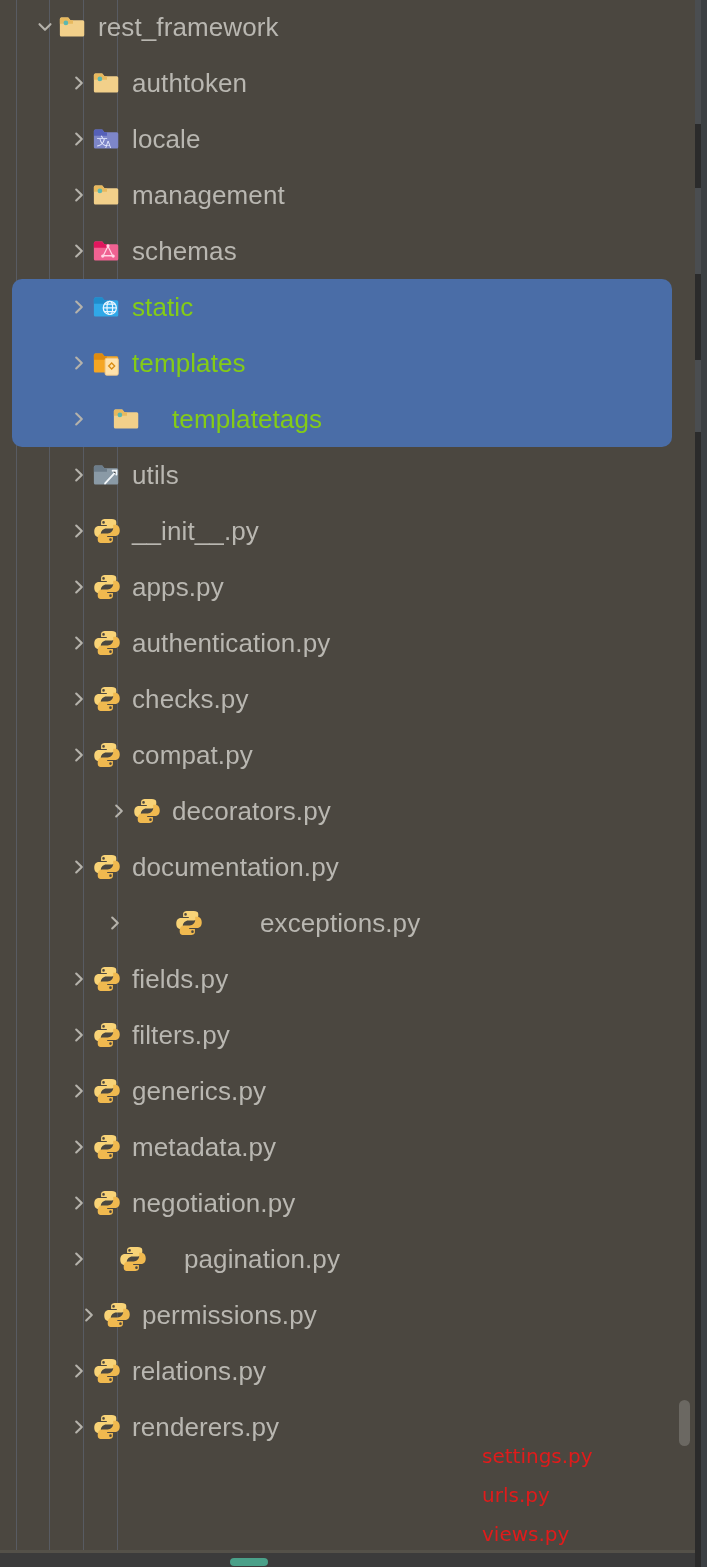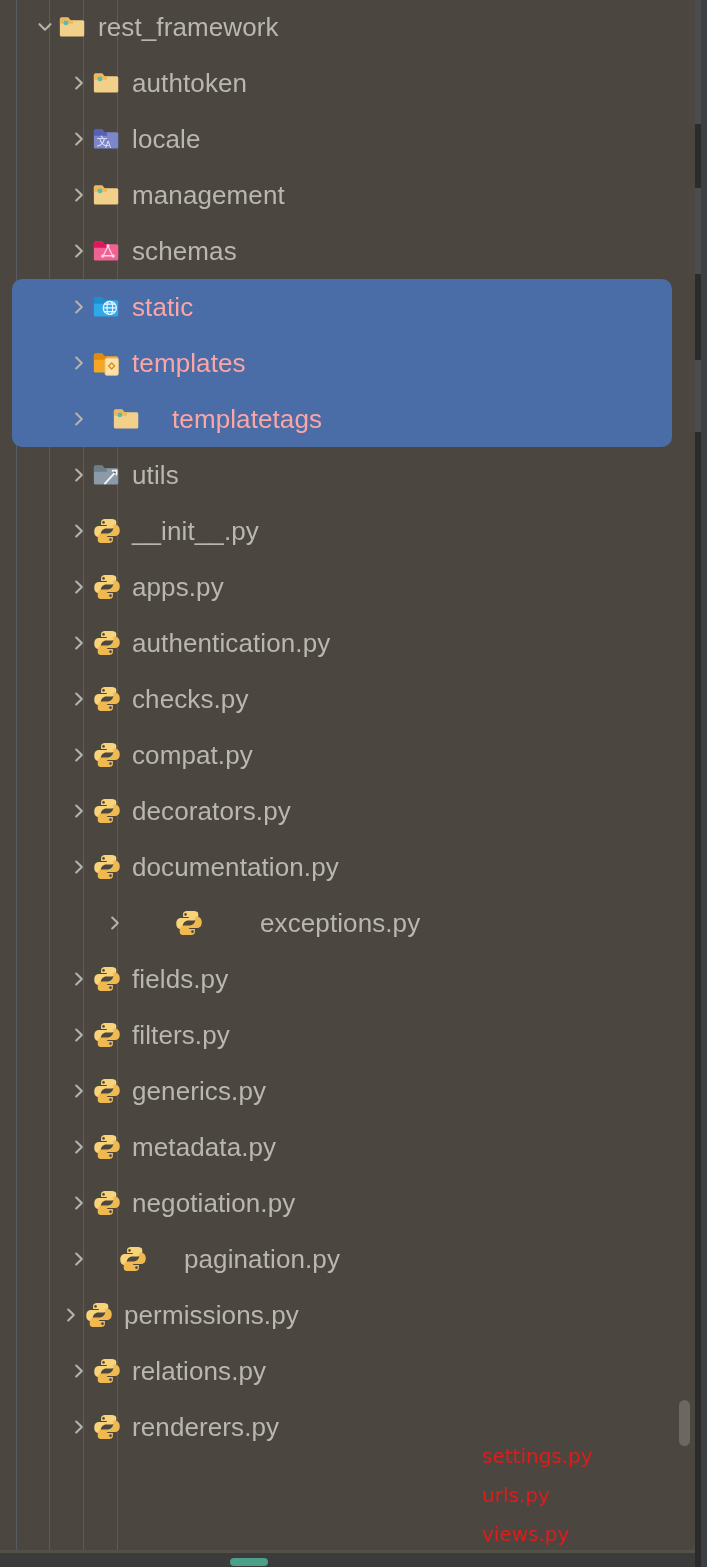--- a/index.html
+++ b/index.html
@@ -102,21 +102,21 @@
   }
 
   
   .sel-band {
     position: absolute;
     left: 12px;
     width: 660px;
     background: #4a6da7;
     border-radius: 10px;
   }
-  .row.is-selected .label { color: #fca5a5; }
+  .row.is-selected .label { color: #84cc16; }
 
   
   .annot {
     position: absolute;
     color: #e01b1b;
     font-size: 20px;
     line-height: 40px;
     font-family: "DejaVu Sans", "Liberation Sans", sans-serif;
     white-space: nowrap;
   }
@@ -378,21 +378,21 @@
           </svg>
         </span>
         <span class="icon">
           <svg width="30" height="30" viewBox="0 0 32 32">
             <path d="M15.6 3.2c-3.2 0-5.9.5-5.9 3.3v3.2h6.1v1H7.6c-2.8 0-5.2 1.7-5.2 5.9 0 3.9 2.1 6.1 4.9 6.1h2.1v-3.6c0-3.2 2.7-5.8 5.9-5.8h5.9c2.6 0 4.7-2.1 4.7-4.7V6.5c0-2.6-2.1-3.3-4.7-3.3zm-3.3 2.2a1.4 1.4 0 1 1 0 2.8 1.4 1.4 0 0 1 0-2.8z" fill="#f8d377"></path>
             <path d="M16.4 28.8c3.2 0 5.9-.5 5.9-3.3v-3.2h-6.1v-1h8.2c2.8 0 5.2-1.7 5.2-5.9 0-3.9-2.1-6.1-4.9-6.1h-2.1v3.6c0 3.2-2.7 5.8-5.9 5.8h-5.9c-2.6 0-4.7 2.1-4.7 4.7v2.1c0 2.6 2.1 3.3 4.7 3.3zm3.3-2.2a1.4 1.4 0 1 1 0-2.8 1.4 1.4 0 0 1 0 2.8z" fill="#f0b94f"></path>
           </svg>
         </span>
         <span class="label">compat.py</span>
       </div>
-      <div class="row" style="padding-left: 66px;">
+      <div class="row" style="padding-left: 66px; margin-left: 40px;">
         <span class="chev">
           <svg width="18" height="18" viewBox="0 0 18 18">
             <path d="M6.2 3.5 11.8 9l-5.6 5.5" fill="none" stroke="currentColor" stroke-width="2.1" stroke-linecap="round" stroke-linejoin="round"></path>
           </svg>
         </span>
         <span class="icon">
           <svg width="30" height="30" viewBox="0 0 32 32">
             <path d="M15.6 3.2c-3.2 0-5.9.5-5.9 3.3v3.2h6.1v1H7.6c-2.8 0-5.2 1.7-5.2 5.9 0 3.9 2.1 6.1 4.9 6.1h2.1v-3.6c0-3.2 2.7-5.8 5.9-5.8h5.9c2.6 0 4.7-2.1 4.7-4.7V6.5c0-2.6-2.1-3.3-4.7-3.3zm-3.3 2.2a1.4 1.4 0 1 1 0 2.8 1.4 1.4 0 0 1 0-2.8z" fill="#f8d377"></path>
             <path d="M16.4 28.8c3.2 0 5.9-.5 5.9-3.3v-3.2h-6.1v-1h8.2c2.8 0 5.2-1.7 5.2-5.9 0-3.9-2.1-6.1-4.9-6.1h-2.1v3.6c0 3.2-2.7 5.8-5.9 5.8h-5.9c-2.6 0-4.7 2.1-4.7 4.7v2.1c0 2.6 2.1 3.3 4.7 3.3zm3.3-2.2a1.4 1.4 0 1 1 0-2.8 1.4 1.4 0 0 1 0 2.8z" fill="#f0b94f"></path>
           </svg>
@@ -504,21 +504,21 @@
           </svg>
         </span>
         <span class="icon">
           <svg width="30" height="30" viewBox="0 0 32 32">
             <path d="M15.6 3.2c-3.2 0-5.9.5-5.9 3.3v3.2h6.1v1H7.6c-2.8 0-5.2 1.7-5.2 5.9 0 3.9 2.1 6.1 4.9 6.1h2.1v-3.6c0-3.2 2.7-5.8 5.9-5.8h5.9c2.6 0 4.7-2.1 4.7-4.7V6.5c0-2.6-2.1-3.3-4.7-3.3zm-3.3 2.2a1.4 1.4 0 1 1 0 2.8 1.4 1.4 0 0 1 0-2.8z" fill="#f8d377"></path>
             <path d="M16.4 28.8c3.2 0 5.9-.5 5.9-3.3v-3.2h-6.1v-1h8.2c2.8 0 5.2-1.7 5.2-5.9 0-3.9-2.1-6.1-4.9-6.1h-2.1v3.6c0 3.2-2.7 5.8-5.9 5.8h-5.9c-2.6 0-4.7 2.1-4.7 4.7v2.1c0 2.6 2.1 3.3 4.7 3.3zm3.3-2.2a1.4 1.4 0 1 1 0-2.8 1.4 1.4 0 0 1 0 2.8z" fill="#f0b94f"></path>
           </svg>
         </span>
         <span class="label">pagination.py</span>
       </div>
-      <div class="row" style="padding-left: 58px; text-align: center;">
+      <div class="row" style="padding-left: 76px; text-align: center;">
         <span class="chev">
           <svg width="18" height="18" viewBox="0 0 18 18">
             <path d="M6.2 3.5 11.8 9l-5.6 5.5" fill="none" stroke="currentColor" stroke-width="2.1" stroke-linecap="round" stroke-linejoin="round"></path>
           </svg>
         </span>
         <span class="icon">
           <svg width="30" height="30" viewBox="0 0 32 32">
             <path d="M15.6 3.2c-3.2 0-5.9.5-5.9 3.3v3.2h6.1v1H7.6c-2.8 0-5.2 1.7-5.2 5.9 0 3.9 2.1 6.1 4.9 6.1h2.1v-3.6c0-3.2 2.7-5.8 5.9-5.8h5.9c2.6 0 4.7-2.1 4.7-4.7V6.5c0-2.6-2.1-3.3-4.7-3.3zm-3.3 2.2a1.4 1.4 0 1 1 0 2.8 1.4 1.4 0 0 1 0-2.8z" fill="#f8d377"></path>
             <path d="M16.4 28.8c3.2 0 5.9-.5 5.9-3.3v-3.2h-6.1v-1h8.2c2.8 0 5.2-1.7 5.2-5.9 0-3.9-2.1-6.1-4.9-6.1h-2.1v3.6c0 3.2-2.7 5.8-5.9 5.8h-5.9c-2.6 0-4.7 2.1-4.7 4.7v2.1c0 2.6 2.1 3.3 4.7 3.3zm3.3-2.2a1.4 1.4 0 1 1 0-2.8 1.4 1.4 0 0 1 0 2.8z" fill="#f0b94f"></path>
           </svg>

